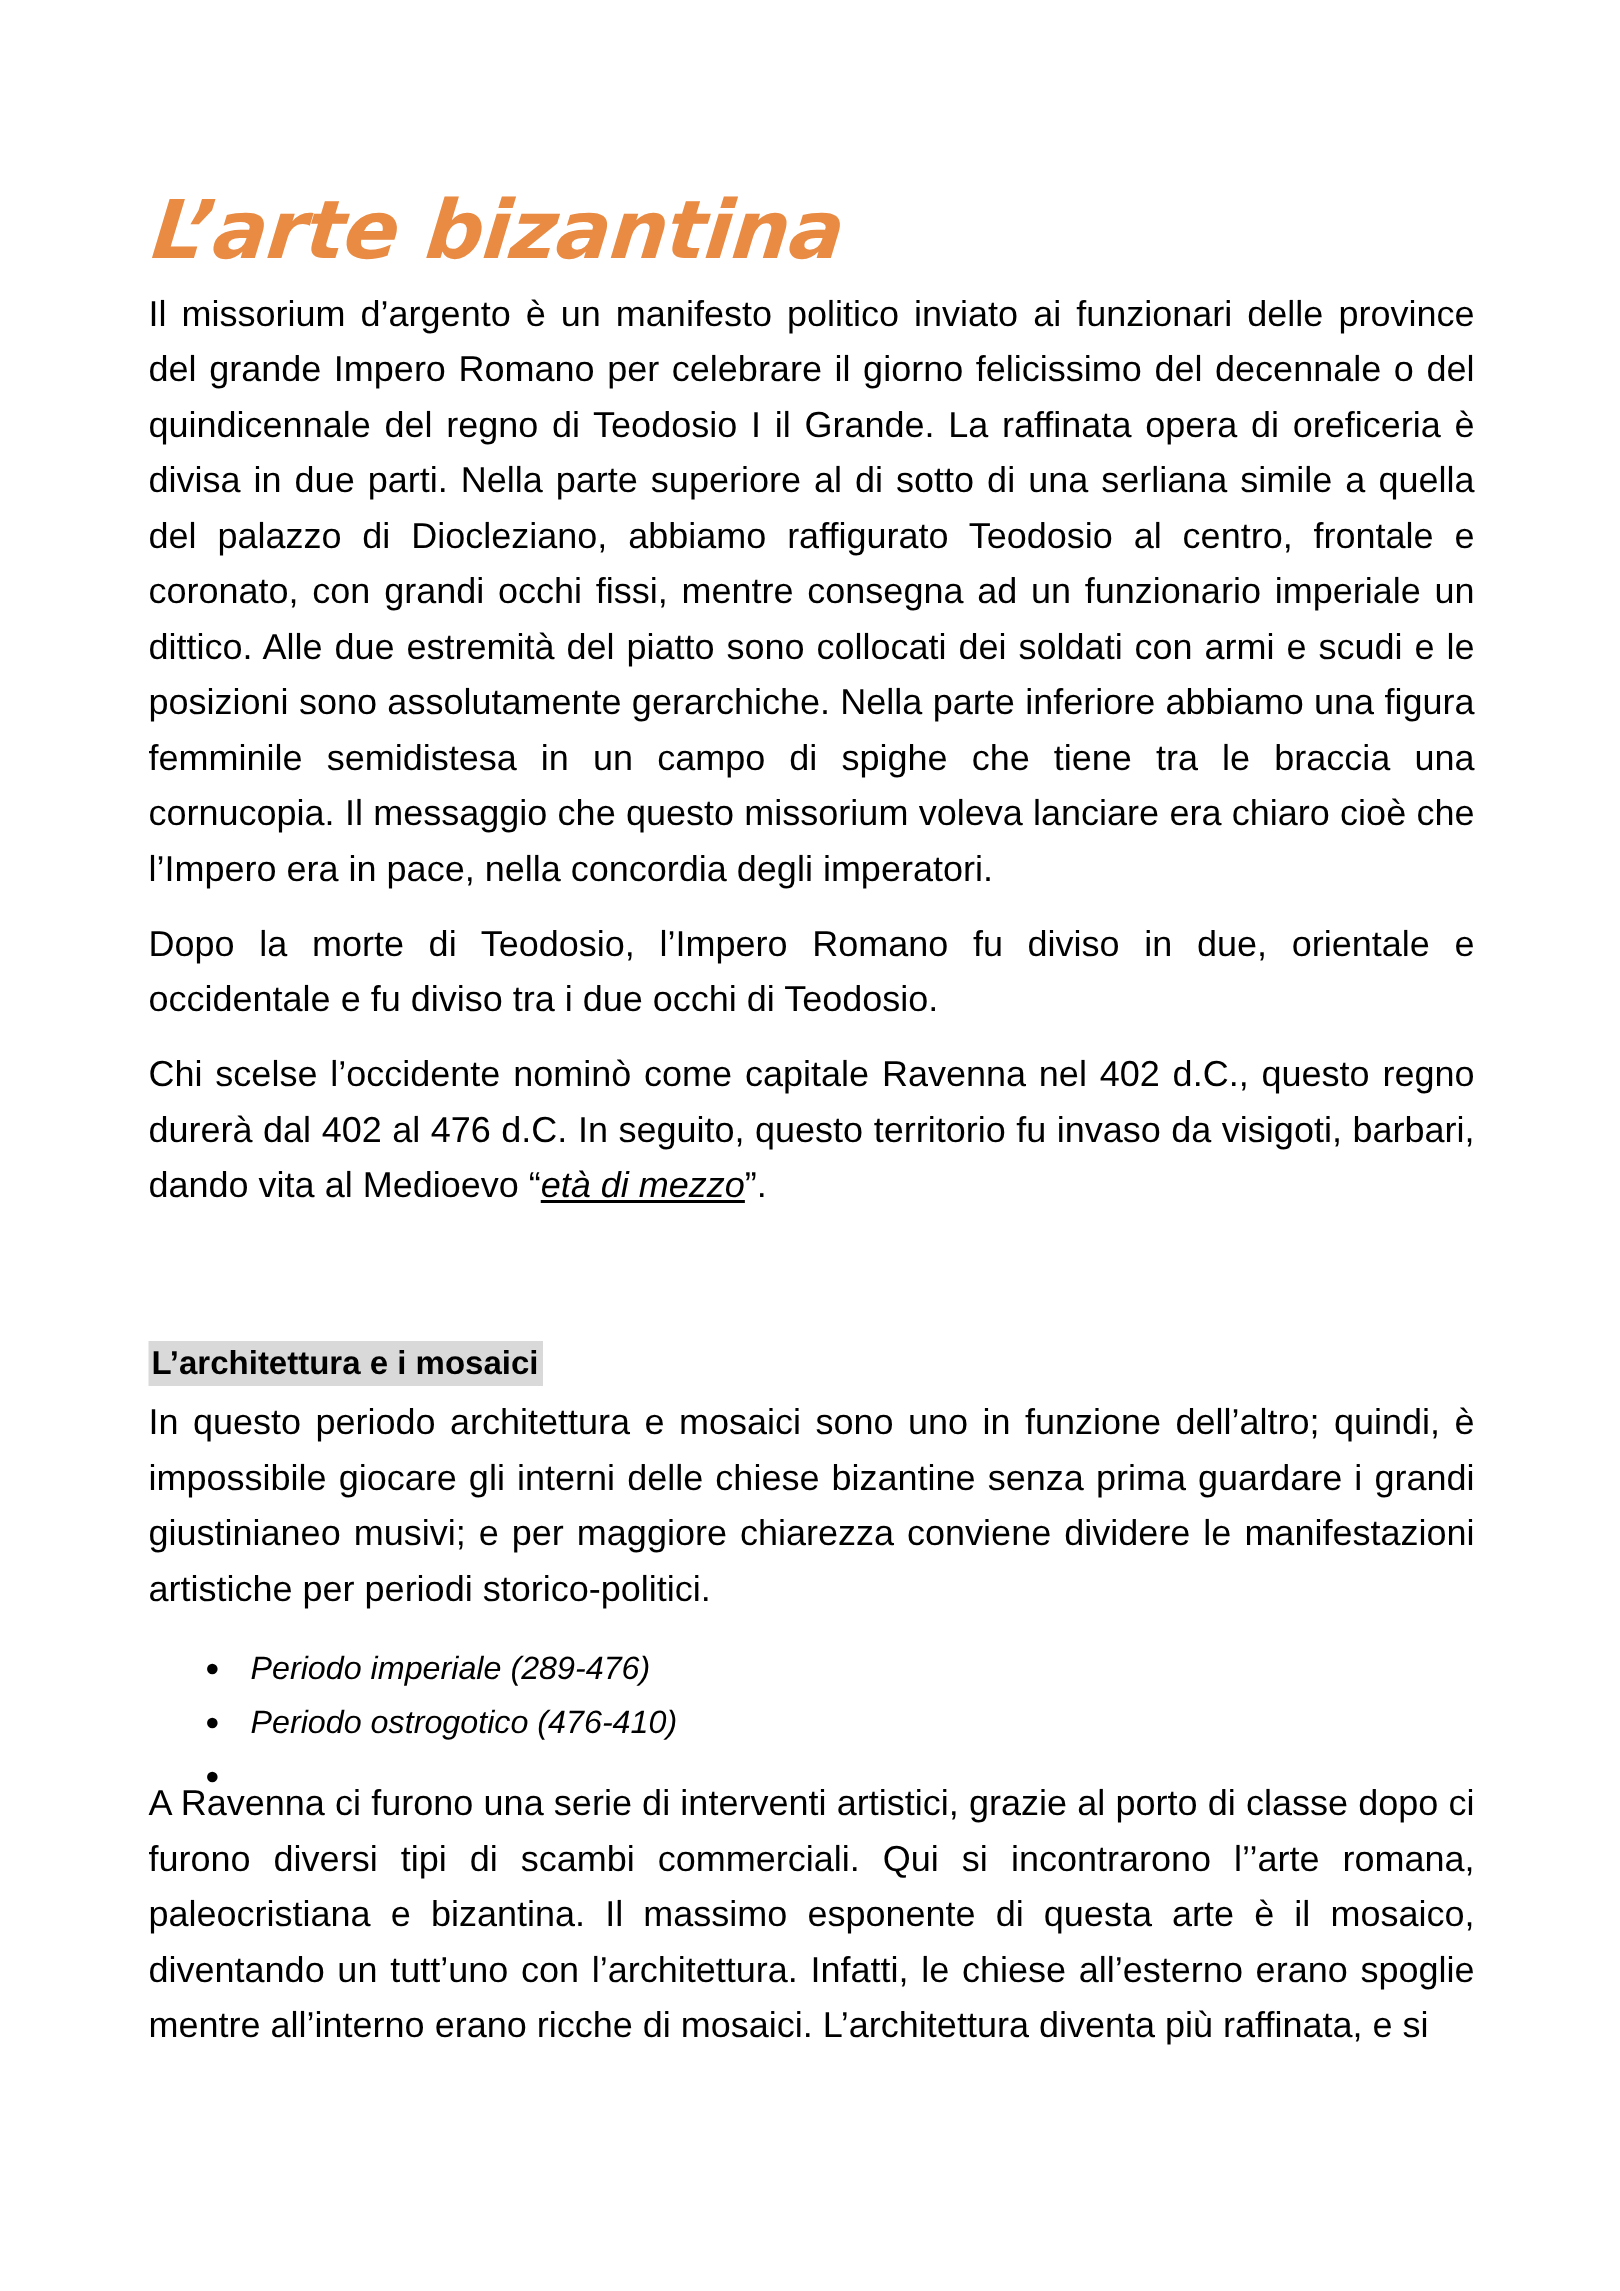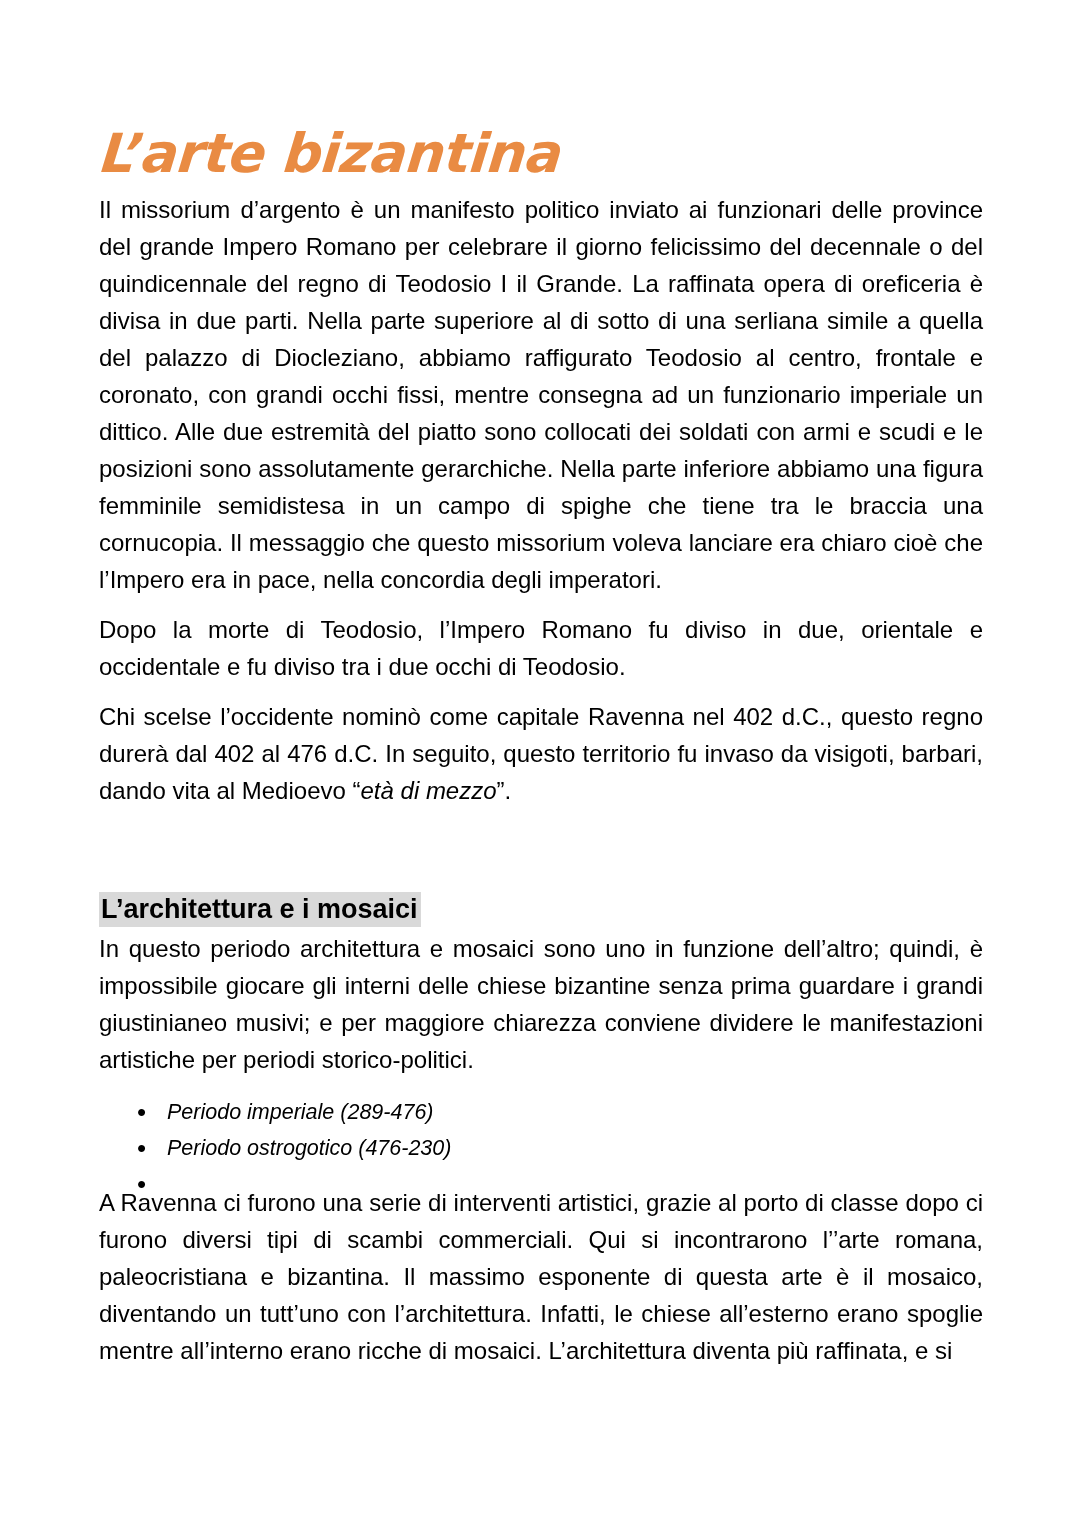--- a/index.html
+++ b/index.html
@@ -56,27 +56,27 @@
     line-height: 37px;
     text-align: justify;
     text-justify: inter-word;
     hyphens: none;
     word-spacing: 0px;
   }
   p.body:last-child { margin-bottom: 0; }
 
   p.body.tight { margin-bottom: 0; margin-top: 18px; }
 
-  .it { font-style: italic; }
+  .it { font-style: italic; text-decoration: underline; }
 
   
   .section-heading {
     margin: 0;
     padding: 0;
-    font-size: 27px;
+    font-size: 22px;
     line-height: 42px;
     font-weight: 700;
     letter-spacing: 0px;
   }
   .section-heading .hl {
     background: #D9D9D9;
     padding: 2px 3px 3px 2px;
     box-decoration-break: clone;
     -webkit-box-decoration-break: clone;
   }
@@ -126,20 +126,20 @@
 
 
     <div class="gap-before-heading"></div>
 
     <h2 class="section-heading"><span class="hl">L’architettura e i mosaici</span></h2>
 
     <p class="body">In questo periodo architettura e mosaici sono uno in funzione dell’altro; quindi, è impossibile giocare gli interni delle chiese bizantine senza prima guardare i grandi giustinianeo musivi; e per maggiore chiarezza conviene dividere le manifestazioni artistiche per periodi storico-politici.</p>
 
     <ul class="period-list">
       <li><span class="bullet">•</span><span>Periodo imperiale (289-476)</span></li>
-      <li><span class="bullet">•</span><span>Periodo ostrogotico (476-230)</span></li>
+      <li><span class="bullet">•</span><span>Periodo ostrogotico (476-410)</span></li>
       <li><span class="bullet">•</span></li>
     </ul>
 
     <p class="body tight">A Ravenna ci furono una serie di interventi artistici, grazie al porto di classe dopo ci furono diversi tipi di scambi commerciali. Qui si incontrarono l’’arte romana, paleocristiana e bizantina. Il massimo esponente di questa arte è il mosaico, diventando un tutt’uno con l’architettura. Infatti, le chiese all’esterno erano spoglie mentre all’interno erano ricche di mosaici. L’architettura diventa più raffinata, e si</p>
 
   </div>
 </div>
 
 </body></html>

